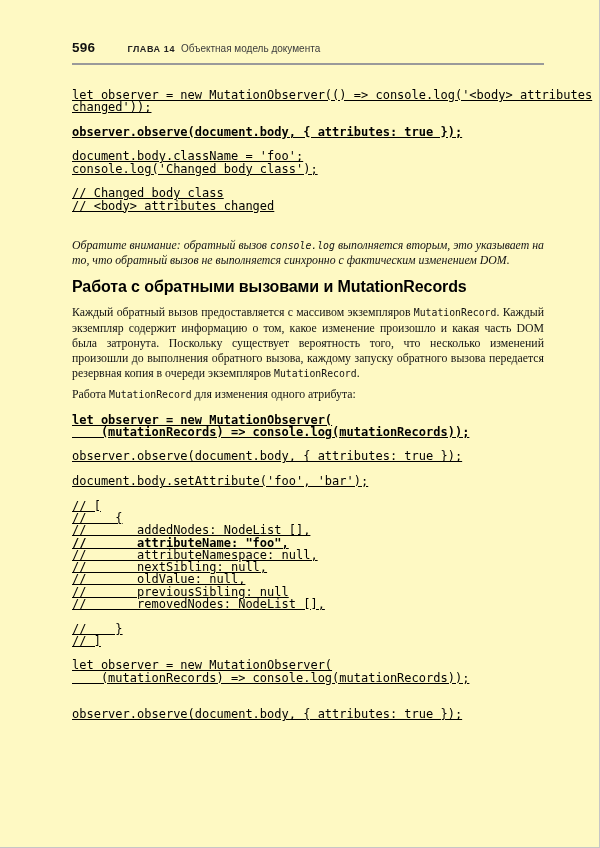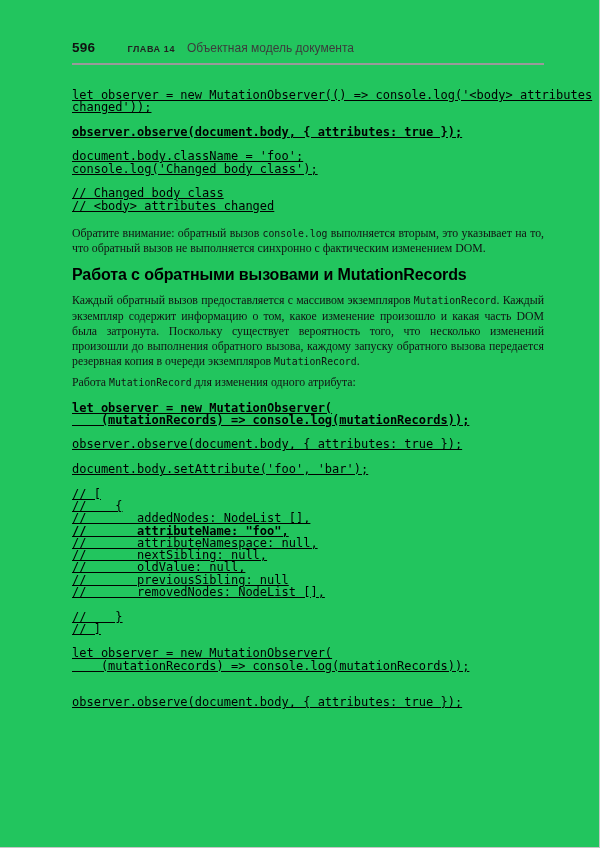--- a/index.html
+++ b/index.html
@@ -1,39 +1,39 @@
 <!DOCTYPE html>
 <html><head>
 <meta charset="utf-8">
 <style>
   * { margin: 0; padding: 0; box-sizing: border-box; }
   html, body { background: #ffffff; }
   .page {
     position: relative;
     width: 600px;
     height: 848px;
-    background: #22c55e;
+    background: #fef9c3;
     border-right: 1px solid #c6c6c6;
     border-bottom: 1px solid #c6c6c6;
     padding: 40px 55px 0 72px;
     font-family: "Liberation Serif", serif;
     color: #111111;
     overflow: hidden;
   }
   
   .running-head {
     display: flex;
     align-items: baseline;
     border-bottom: 2px solid #9a9a9a;
     padding-bottom: 8px;
     font-family: "Liberation Sans", sans-serif;
   }
   .pagenum { font-size: 13.5px; font-weight: bold; letter-spacing: 0.3px; }
   .chapter-label { font-size: 9px; font-weight: bold; letter-spacing: 0.6px; margin-left: 32px; color: #222; }
-  .chapter-title { font-size: 12px; color: #3c3c3c; margin-left: 12px; }
+  .chapter-title { font-size: 10px; color: #3c3c3c; margin-left: 6px; }
 
   
   .code {
     font-family: "DejaVu Sans Mono", monospace;
     font-size: 12px;
     line-height: 12.3px;
     white-space: pre;
     color: #000000;
     text-decoration: underline;
   }
@@ -46,21 +46,21 @@
   .body-text {
     font-size: 11.8px;
     line-height: 15.2px;
     text-align: justify;
     color: #121212;
   }
   .body-text code {
     font-family: "DejaVu Sans Mono", monospace;
     font-size: 9.8px;
   }
-  .para1 { margin-top: 14px; }
+  .para1 { margin-top: 26px; font-style: italic; }
   .para2 { margin-top: 9px; }
   .para3 { margin-top: 6px; }
   .para4 { margin-top: 18px; }
 
   .section-heading {
     font-family: "Liberation Sans", sans-serif;
     font-size: 16px;
     font-weight: bold;
     color: #000000;
     letter-spacing: -0.1px;

